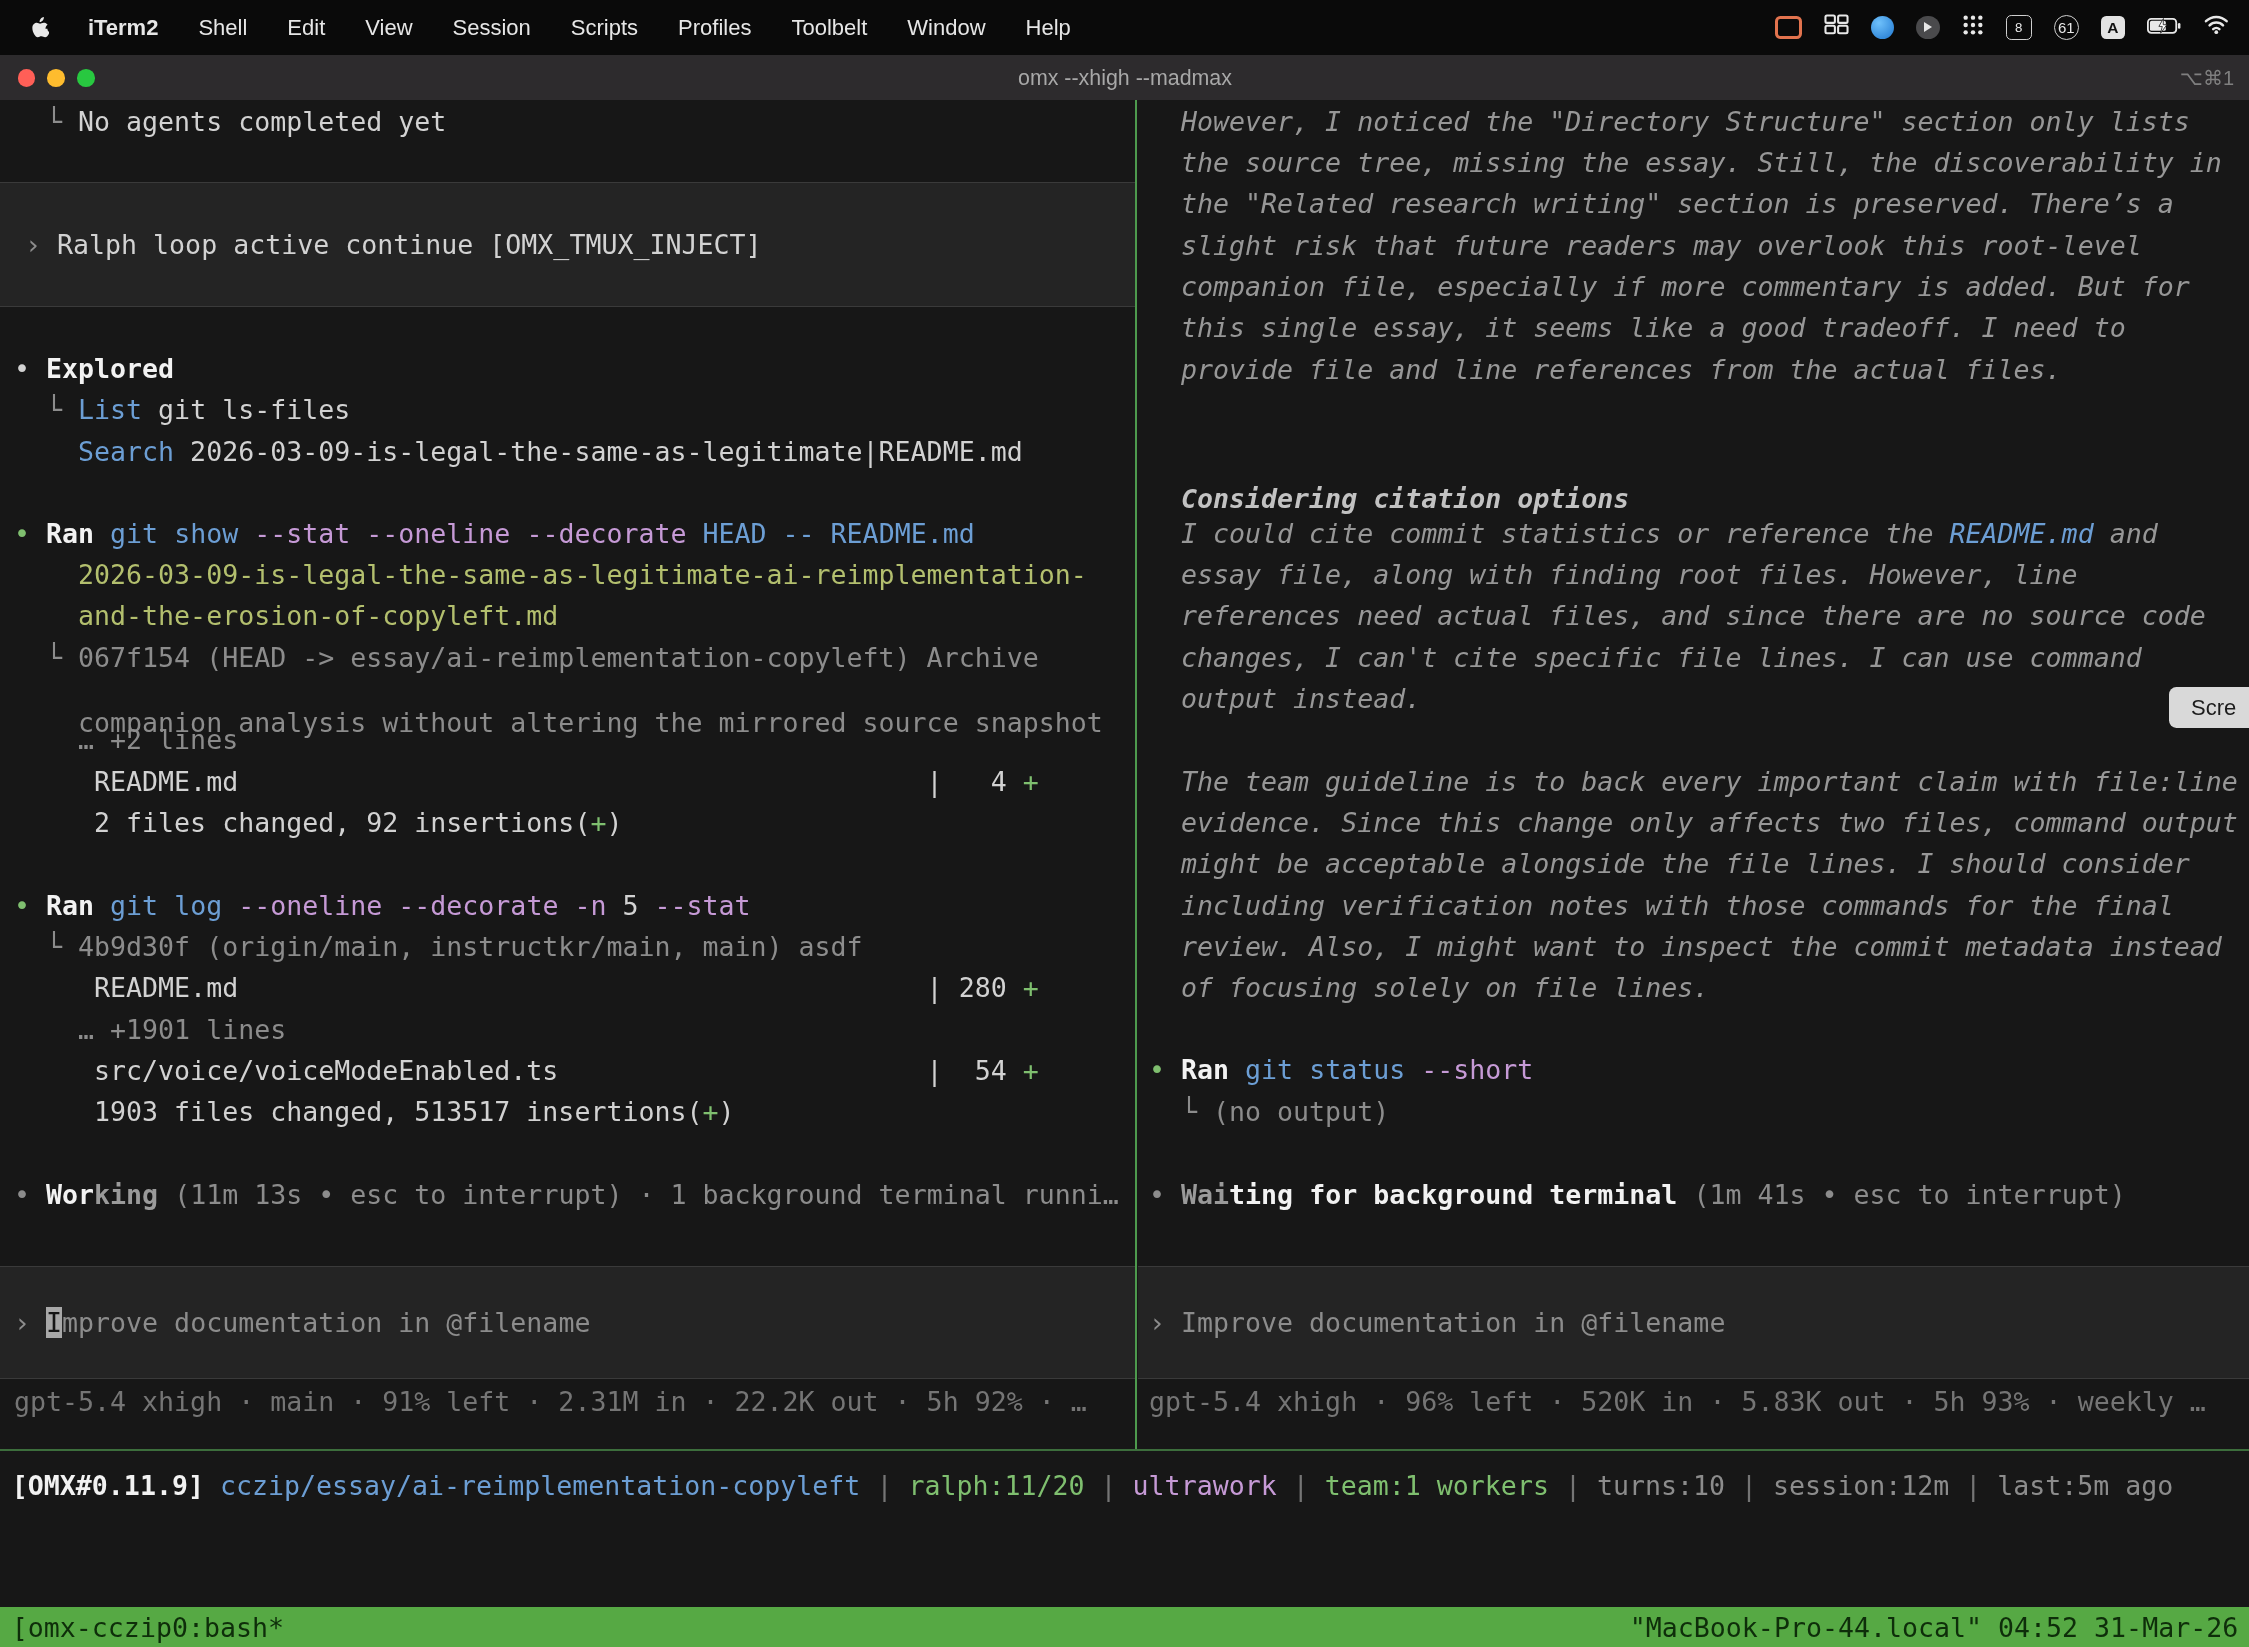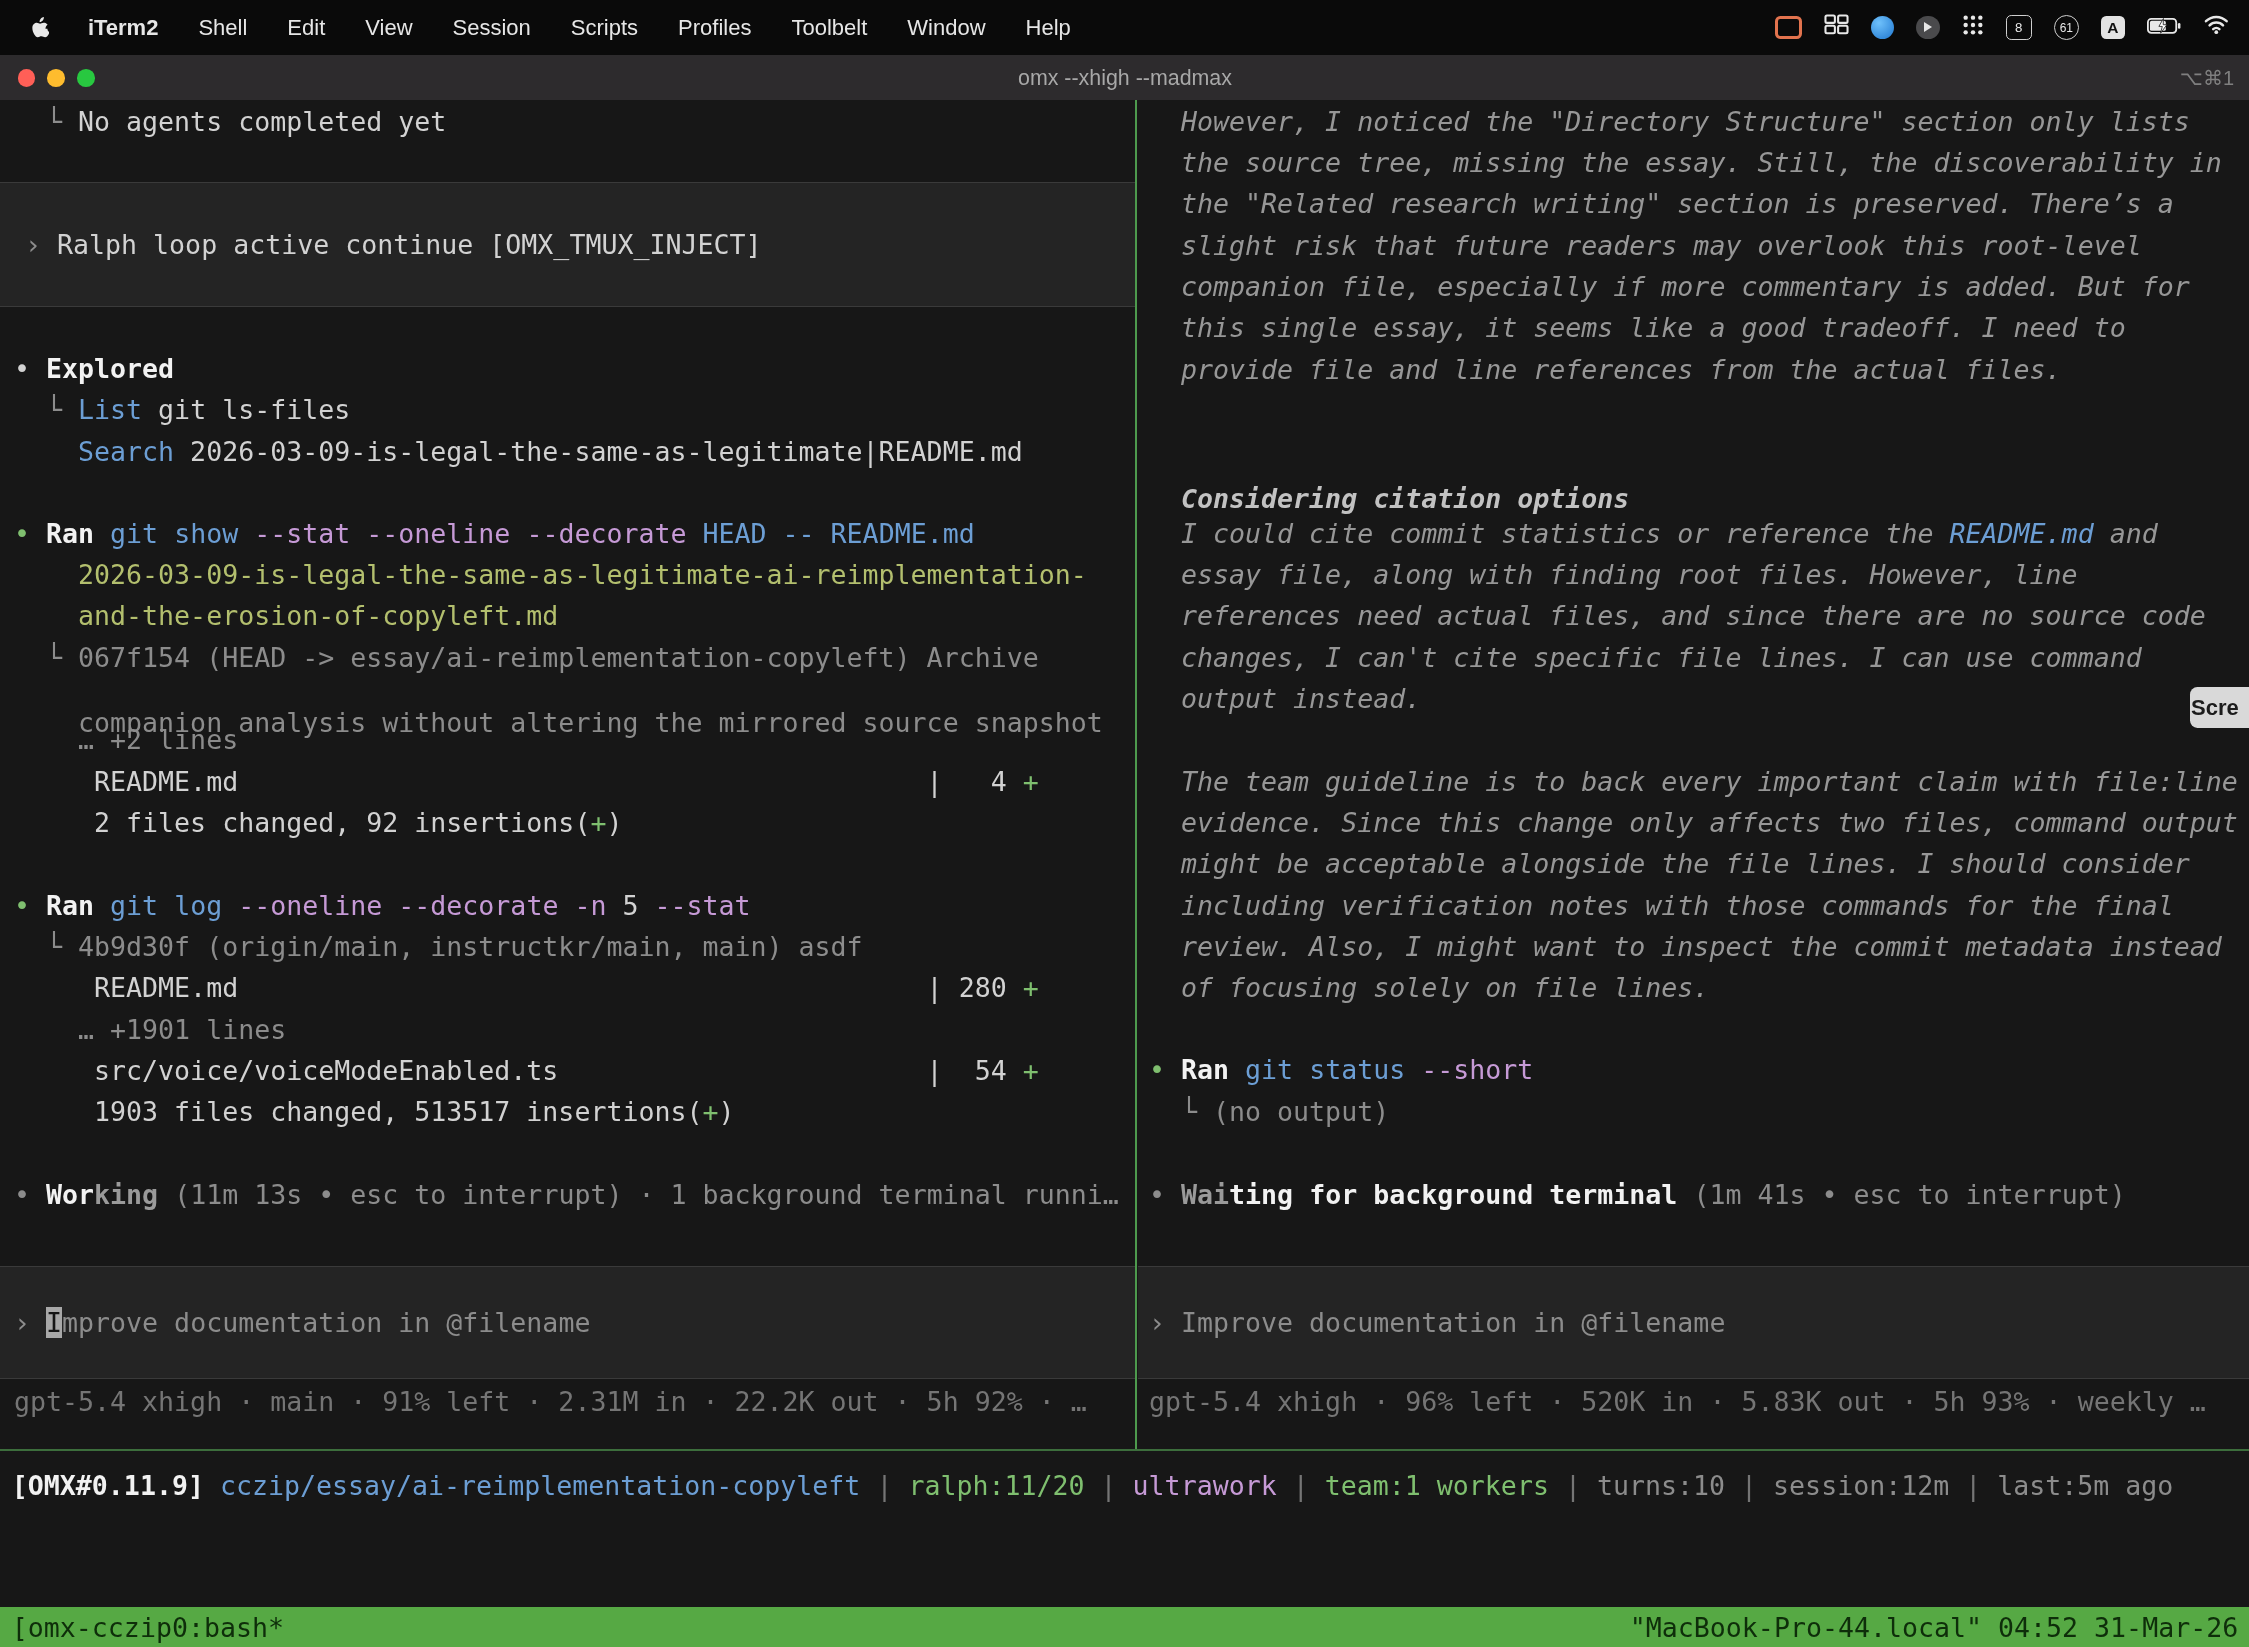--- a/index.html
+++ b/index.html
@@ -15,21 +15,21 @@
   .mitem.bold{font-weight:bold;}
   .mb-icons{margin-left:auto;display:flex;align-items:center;gap:22px;}
   .recbox{width:20.7px;height:17.7px;border:3px solid #e2734e;border-radius:5.2px;display:block;}
   .circle{width:23.6px;height:23.6px;border-radius:50%;display:block;}
   .safari{background:radial-gradient(circle at 35% 30%,#6fc1fb,#1f77d0);}
   .darkapp{background:#4a4a4c;position:relative;}
   .darkapp:after{content:"";position:absolute;left:8px;top:6.6px;border-left:8.9px solid #e8e8e8;
                  border-top:5.2px solid transparent;border-bottom:5.2px solid transparent;}
   .badge{width:23.6px;height:23.6px;border-radius:5.2px;display:flex;align-items:center;justify-content:center;}
   .key8{border:1.5px solid #cfcfcf;color:#e8e8e8;font-size:13.3px;}
-  .gauge{border:1.5px solid #cfcfcf;border-radius:50%;color:#e8e8e8;font-size:12px;}
+  .gauge{border:1.5px solid #cfcfcf;border-radius:50%;color:#e8e8e8;font-size:15px;}
   .abadge{background:#e3e3e3;color:#111;font-weight:bold;font-size:15.5px;}
 
   
   .titlebar{position:absolute;top:55px;left:0;right:0;height:46px;background:#2d2b2d;
             border-bottom:0.7px solid #000;}
   .tl{position:absolute;top:14px;width:17.7px;height:17.7px;border-radius:50%;}
   .tl.red{left:17.7px;background:#ff5f57;}
   .tl.yellow{left:47px;background:#febc2e;}
   .tl.green{left:77px;background:#28c840;}
   .wtitle{position:absolute;left:0;right:0;top:0;height:46px;display:flex;align-items:center;
@@ -74,21 +74,21 @@
   .c-cur{background:#a8a8a8;color:#161616;}
 
   .omx{top:1365px;left:11.8px;right:0;}
 
   .tmuxbar{position:absolute;top:1490px;left:0;right:0;height:41px;background:#56a944;
            display:flex;align-items:center;justify-content:space-between;padding:0 11.8px;
            font:26.6px/41px "DejaVu Sans Mono",monospace;color:#0e2e0a;margin-top:17px;}
 
   .scre{position:absolute;right:0;top:587px;height:41px;width:59px;background:#d9d9d9;
         color:#1c1c1c;border-radius:7.4px 0 0 7.4px;display:flex;align-items:center;
-        padding-left:1px;font-size:22px;font-weight:bold;}
+        padding-left:22px;font-size:22px;}
 </style>
 </head>
 <body>
 
 <div class="menubar">
   <span class="apple">
     <svg viewBox="0 0 17 20" width="19" height="22" fill="#e8e8e8">
       <path d="M13.9 10.6c0-2.3 1.9-3.4 2-3.5-1.1-1.6-2.8-1.8-3.4-1.8-1.4-.1-2.8.8-3.5.8-.7 0-1.8-.8-3-.8C4.4 5.3 2 6.6 2 10.1c0 2.1.8 4.3 1.8 5.7.9 1.3 1.9 2.7 3.2 2.6 1.3-.1 1.8-.8 3.3-.8s2 .8 3.3.8c1.4 0 2.3-1.3 3.1-2.6.7-1 1-2 1-2.1-.1 0-2-.8-2-3.1z"></path>
       <path d="M11.5 3.1c.7-.8 1.1-2 1-3.1-1 0-2.2.7-2.9 1.5-.6.7-1.2 1.9-1 3 1.1.1 2.2-.6 2.9-1.4z"></path>
     </svg>

